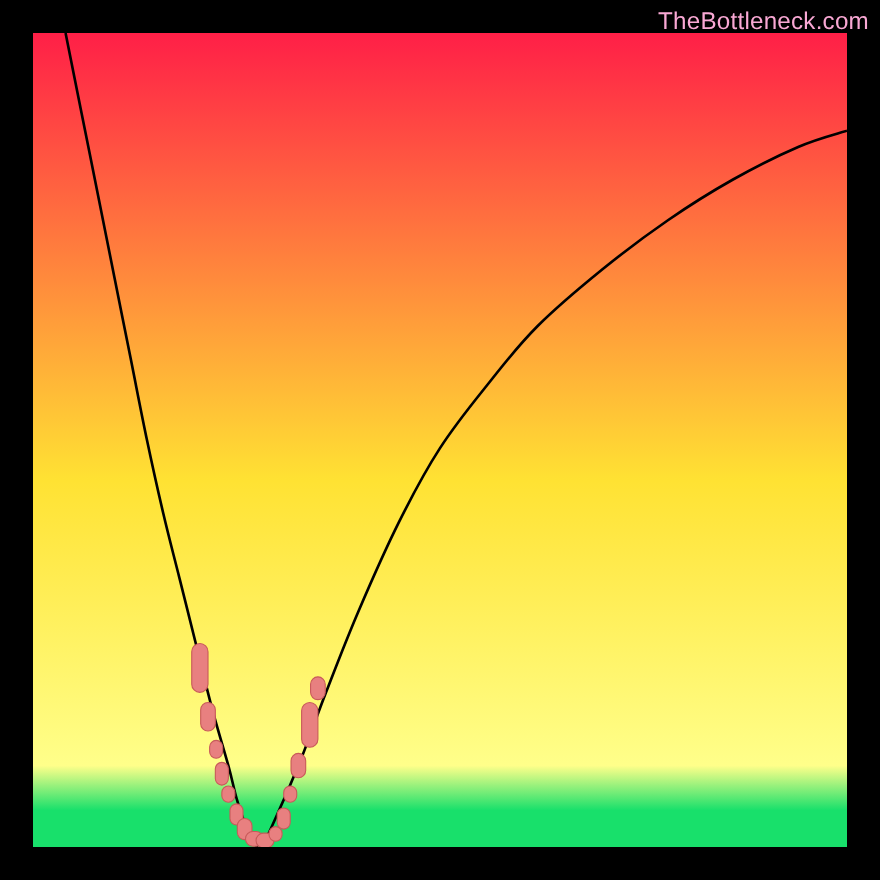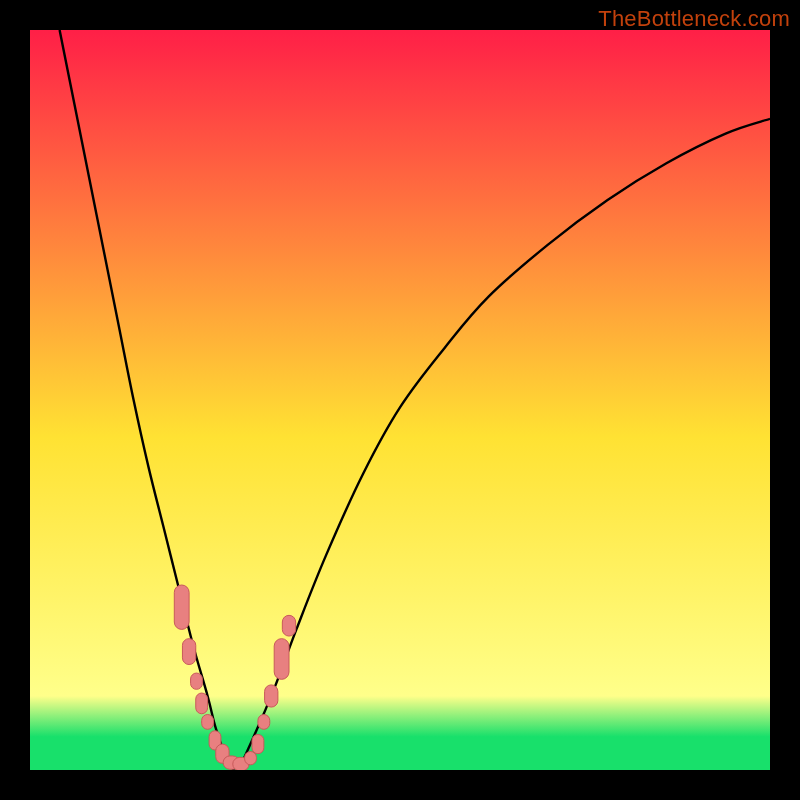--- a/index.html
+++ b/index.html
@@ -26,21 +26,21 @@
     overflow: hidden;
   }
   .gradient {
     position: absolute;
     left: 0; top: 0; right: 0; bottom: 0;
   }
   .watermark {
     position: absolute;
     top: 6px;
     right: 10px;
-    color: #c2410c;
+    color: #f9a8d4;
     font-size: 22px;
     font-weight: 500;
     letter-spacing: 0.2px;
     z-index: 20;
   }
   svg.curve, svg.markers {
     position: absolute;
     left: 0; top: 0;
     width: 740px; height: 740px;
     z-index: 10;

